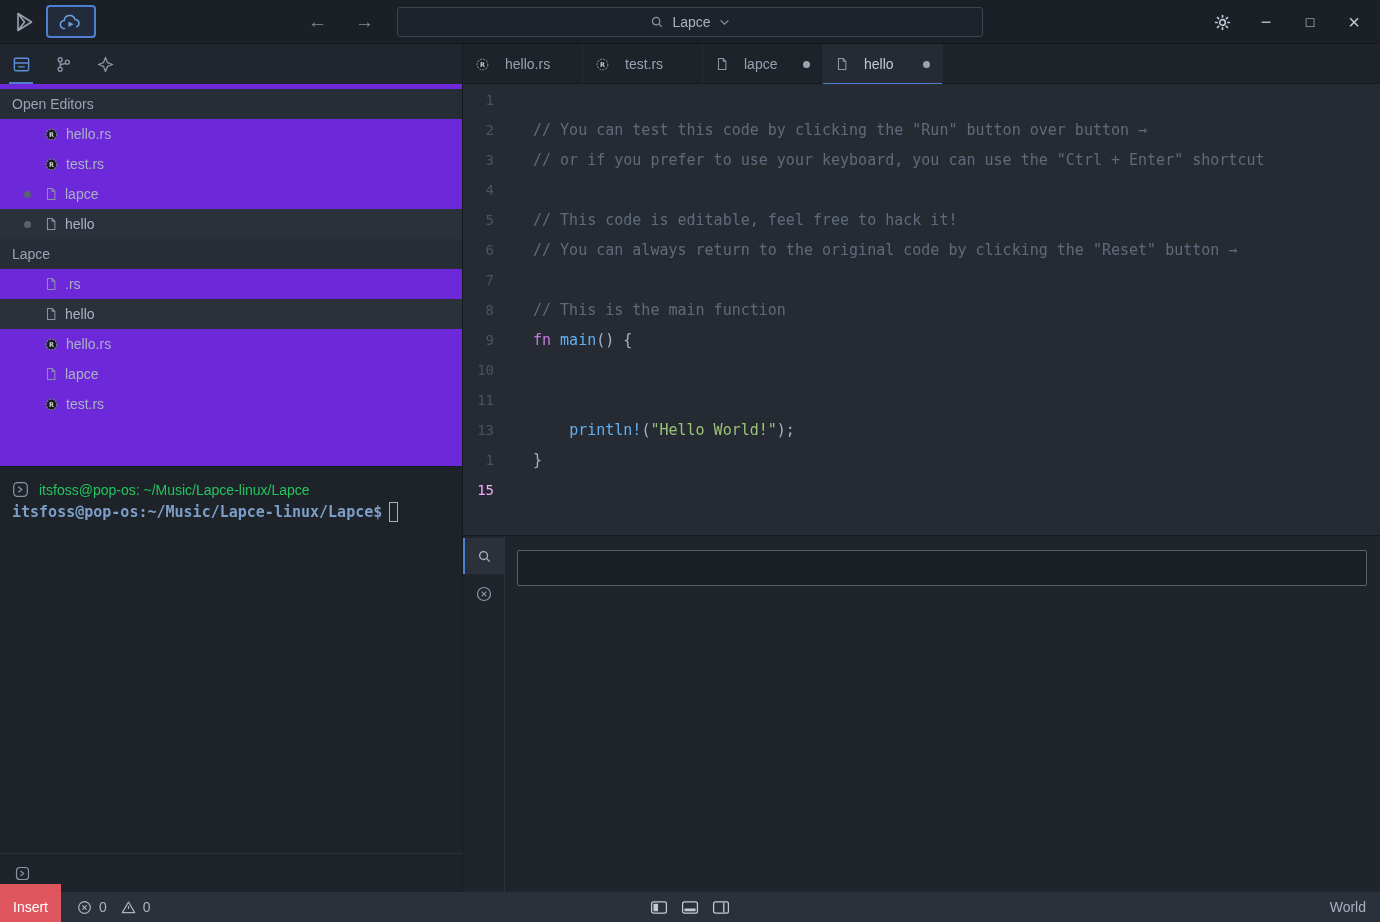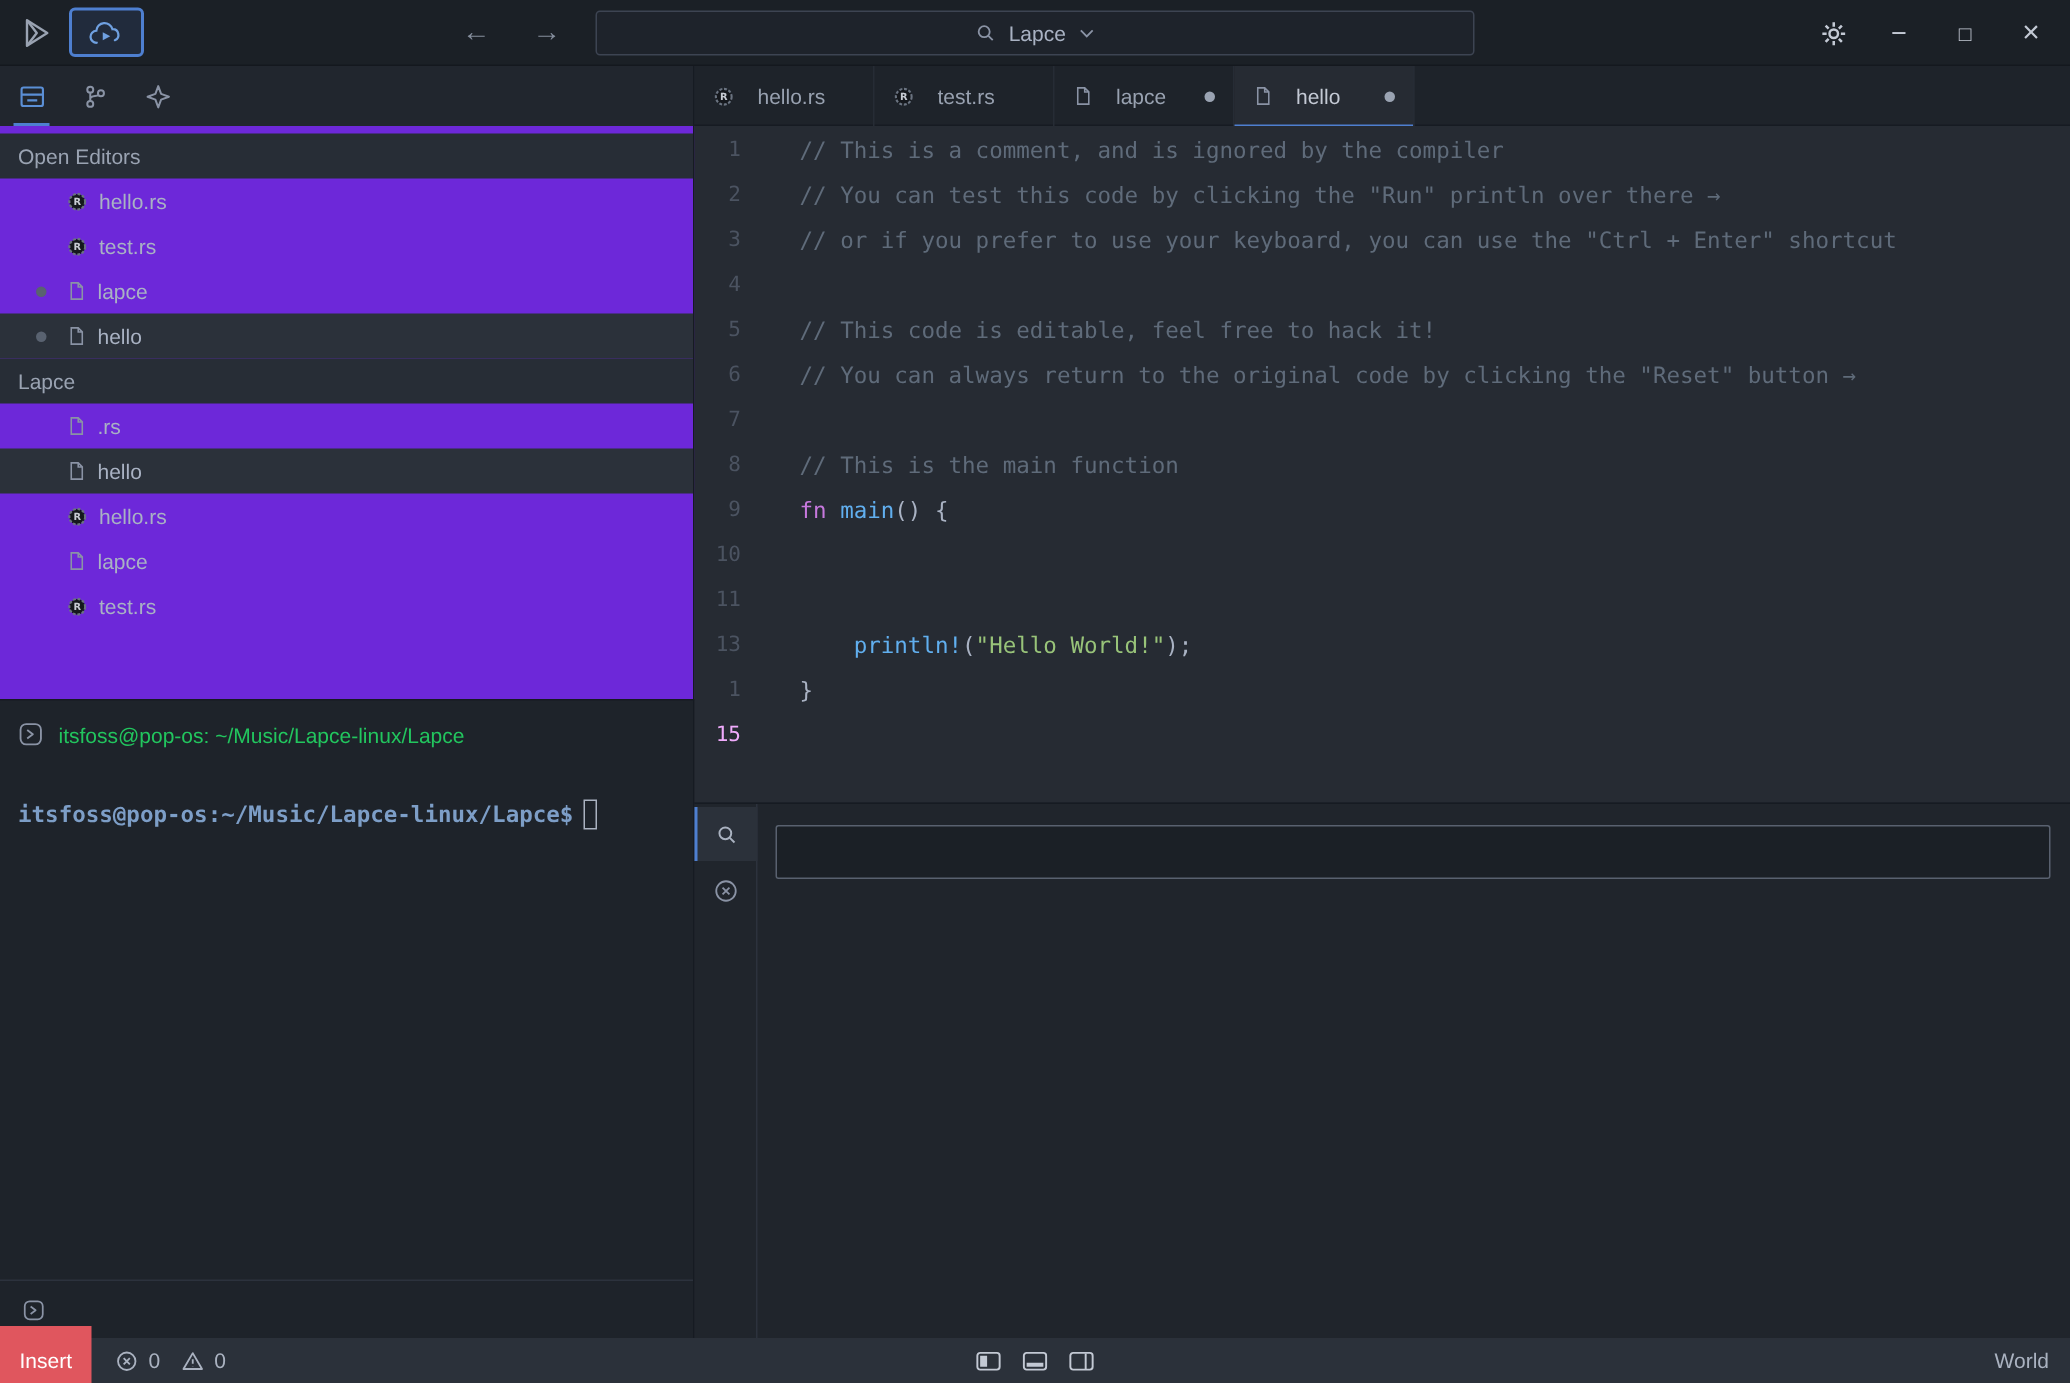--- a/index.html
+++ b/index.html
@@ -40,21 +40,21 @@
               color:#a9b2c3; cursor:pointer; }
   .tree-row.selected { background:#2b313a; }
   .mod-dot { position:absolute; left:24px; top:12px; width:7px; height:7px; border-radius:50%; background:#596270; }
   .ficon { display:flex; align-items:center; margin-right:7px; flex:none; }
   .flabel { white-space:nowrap; }
 
   
   .terminal { position:absolute; left:0; top:466px; width:463px; height:426px; background:#1e232a;
               border-top:1px solid #161b22; border-right:1px solid #161b22; }
   .term-header { display:flex; align-items:center; gap:10px; padding:14px 12px 0 12px; font-size:14px; color:#22c55e; }
-  .term-line { margin:35px 12px 0; font-family:"DejaVu Sans Mono",monospace; font-size:15px; font-weight:bold;
+  .term-line { margin:4px 12px 0; font-family:"DejaVu Sans Mono",monospace; font-size:15px; font-weight:bold;
                color:#7d9ec7; display:flex; align-items:center; white-space:pre; }
   .term-cursor { display:inline-block; width:9px; height:20px; border:1.5px solid #aab2c0; margin-left:7px; }
   .term-tabs { position:absolute; left:0; right:0; bottom:0; height:39px; border-top:1px solid #2c323d;
                display:flex; align-items:center; padding-left:10px; }
   .term-tab-btn { position:relative; width:24px; height:28px; display:flex; align-items:center; justify-content:center;
                   cursor:pointer; }
   .term-tab-btn::after { content:""; position:absolute; left:0; right:0; bottom:0; height:2px; background:#4e7fd0; }
 
   
   .tabbar { position:absolute; left:463px; top:44px; width:917px; height:40px; background:#1e232a;
@@ -330,22 +330,22 @@
           <svg viewBox="0 0 16 16" width="14" height="14">
             <path d="M4 1.8 H9.3 L12.4 4.9 V14.2 H4 Z M9.3 1.8 V4.9 H12.4" fill="none" stroke="#8a93a5" stroke-width="1.2"></path>
           </svg>
         </span>
         <span class="tab-label">hello</span>
         <span class="tab-dot"></span>
       </div>
     </div>
 
   <div class="editor" id="code-lines">
-      <div class="code-line"><span class="lnum">1</span><span class="ltext"><span class="tok tok-comment">// This is a comment, and is ignored by the compiler</span></span></div>
-      <div class="code-line"><span class="lnum">2</span><span class="ltext"><span class="tok tok-comment">// You can test this code by clicking the "Run" println over there →</span></span></div>
+      <div class="code-line"><span class="lnum">1</span></div>
+      <div class="code-line"><span class="lnum">2</span><span class="ltext"><span class="tok tok-comment">// You can test this code by clicking the "Run" button over button →</span></span></div>
       <div class="code-line"><span class="lnum">3</span><span class="ltext"><span class="tok tok-comment">// or if you prefer to use your keyboard, you can use the "Ctrl + Enter" shortcut</span></span></div>
       <div class="code-line"><span class="lnum">4</span><span class="ltext"></span></div>
       <div class="code-line"><span class="lnum">5</span><span class="ltext"><span class="tok tok-comment">// This code is editable, feel free to hack it!</span></span></div>
       <div class="code-line"><span class="lnum">6</span><span class="ltext"><span class="tok tok-comment">// You can always return to the original code by clicking the "Reset" button →</span></span></div>
       <div class="code-line"><span class="lnum">7</span><span class="ltext"></span></div>
       <div class="code-line"><span class="lnum">8</span><span class="ltext"><span class="tok tok-comment">// This is the main function</span></span></div>
       <div class="code-line"><span class="lnum">9</span><span class="ltext"><span class="tok tok-kw">fn</span><span class="tok tok-plain"> </span><span class="tok tok-fn">main</span><span class="tok tok-plain">() {</span></span></div>
       <div class="code-line"><span class="lnum">10</span></div>
       <div class="code-line"><span class="lnum">11</span><span class="ltext"></span></div>
       <div class="code-line"><span class="lnum">13</span><span class="ltext"><span class="tok tok-plain">    </span><span class="tok tok-fn">println!</span><span class="tok tok-plain">(</span><span class="tok tok-str">"Hello World!"</span><span class="tok tok-plain">);</span></span></div>

